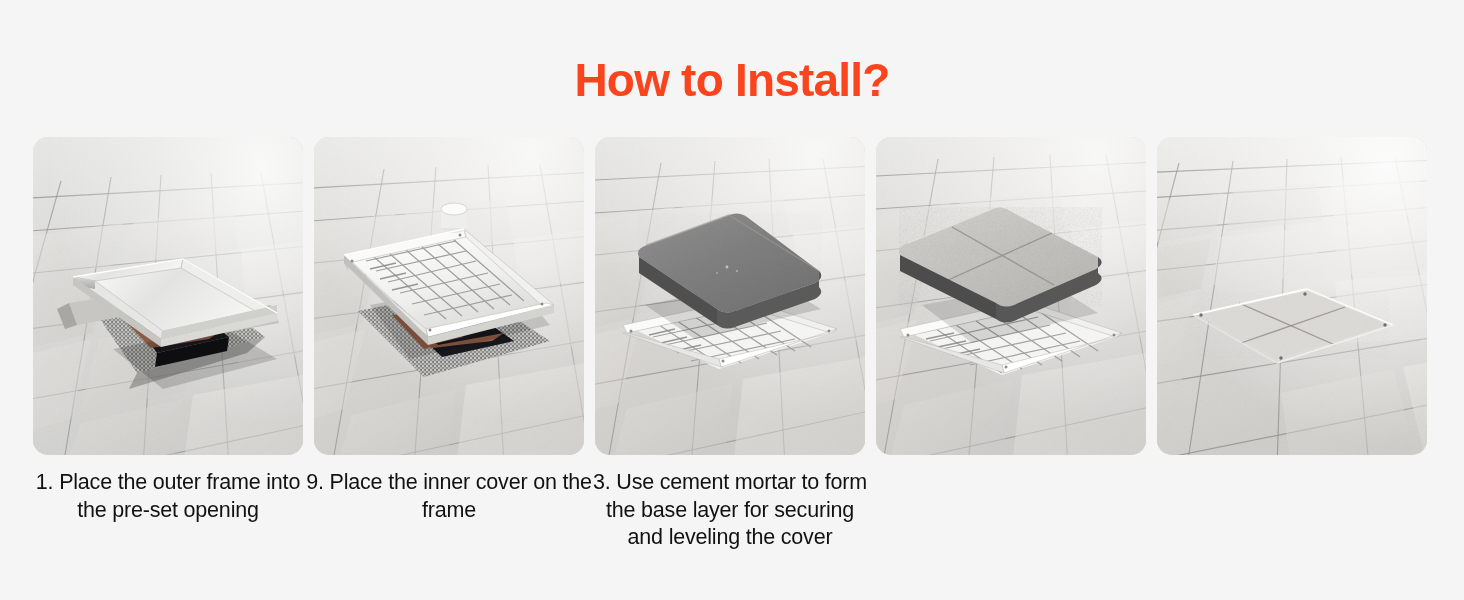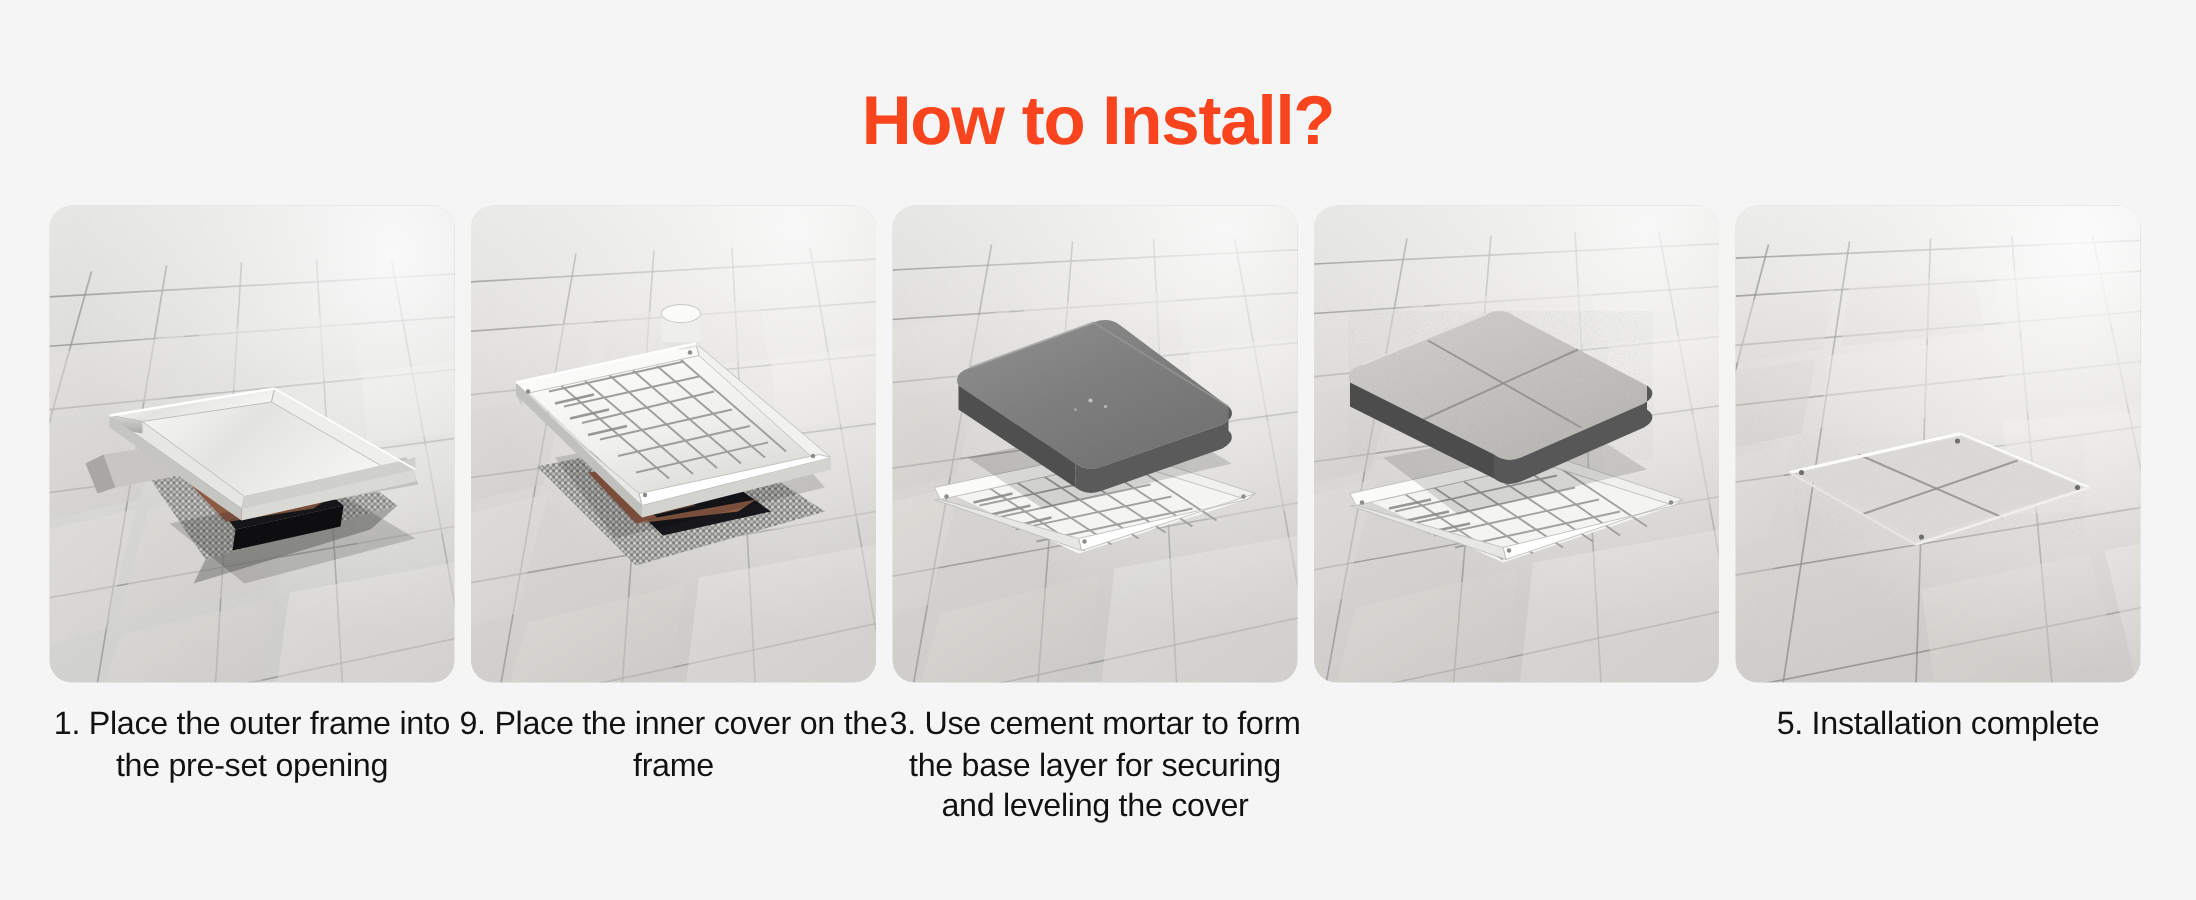--- a/index.html
+++ b/index.html
@@ -651,17 +651,16 @@
             <path d="M236,188 L120,226" stroke="#f0efed" stroke-width="1.6" fill="none"></path>
             <path d="M120,226 L36,178" stroke="#e6e5e2" stroke-width="1.4" fill="none"></path>
 
             <circle cx="44" cy="178" r="1.7" fill="#6f6f6d"></circle>
             <circle cx="148" cy="157" r="1.7" fill="#6f6f6d"></circle>
             <circle cx="124" cy="221" r="1.7" fill="#6f6f6d"></circle>
             <circle cx="228" cy="188" r="1.7" fill="#6f6f6d"></circle>
           </g>
         </svg>
       </div>
-      <div class="caption">5. Installation complete</div>
     </div>
 
   </div>
 </div>
 
 </body></html>

